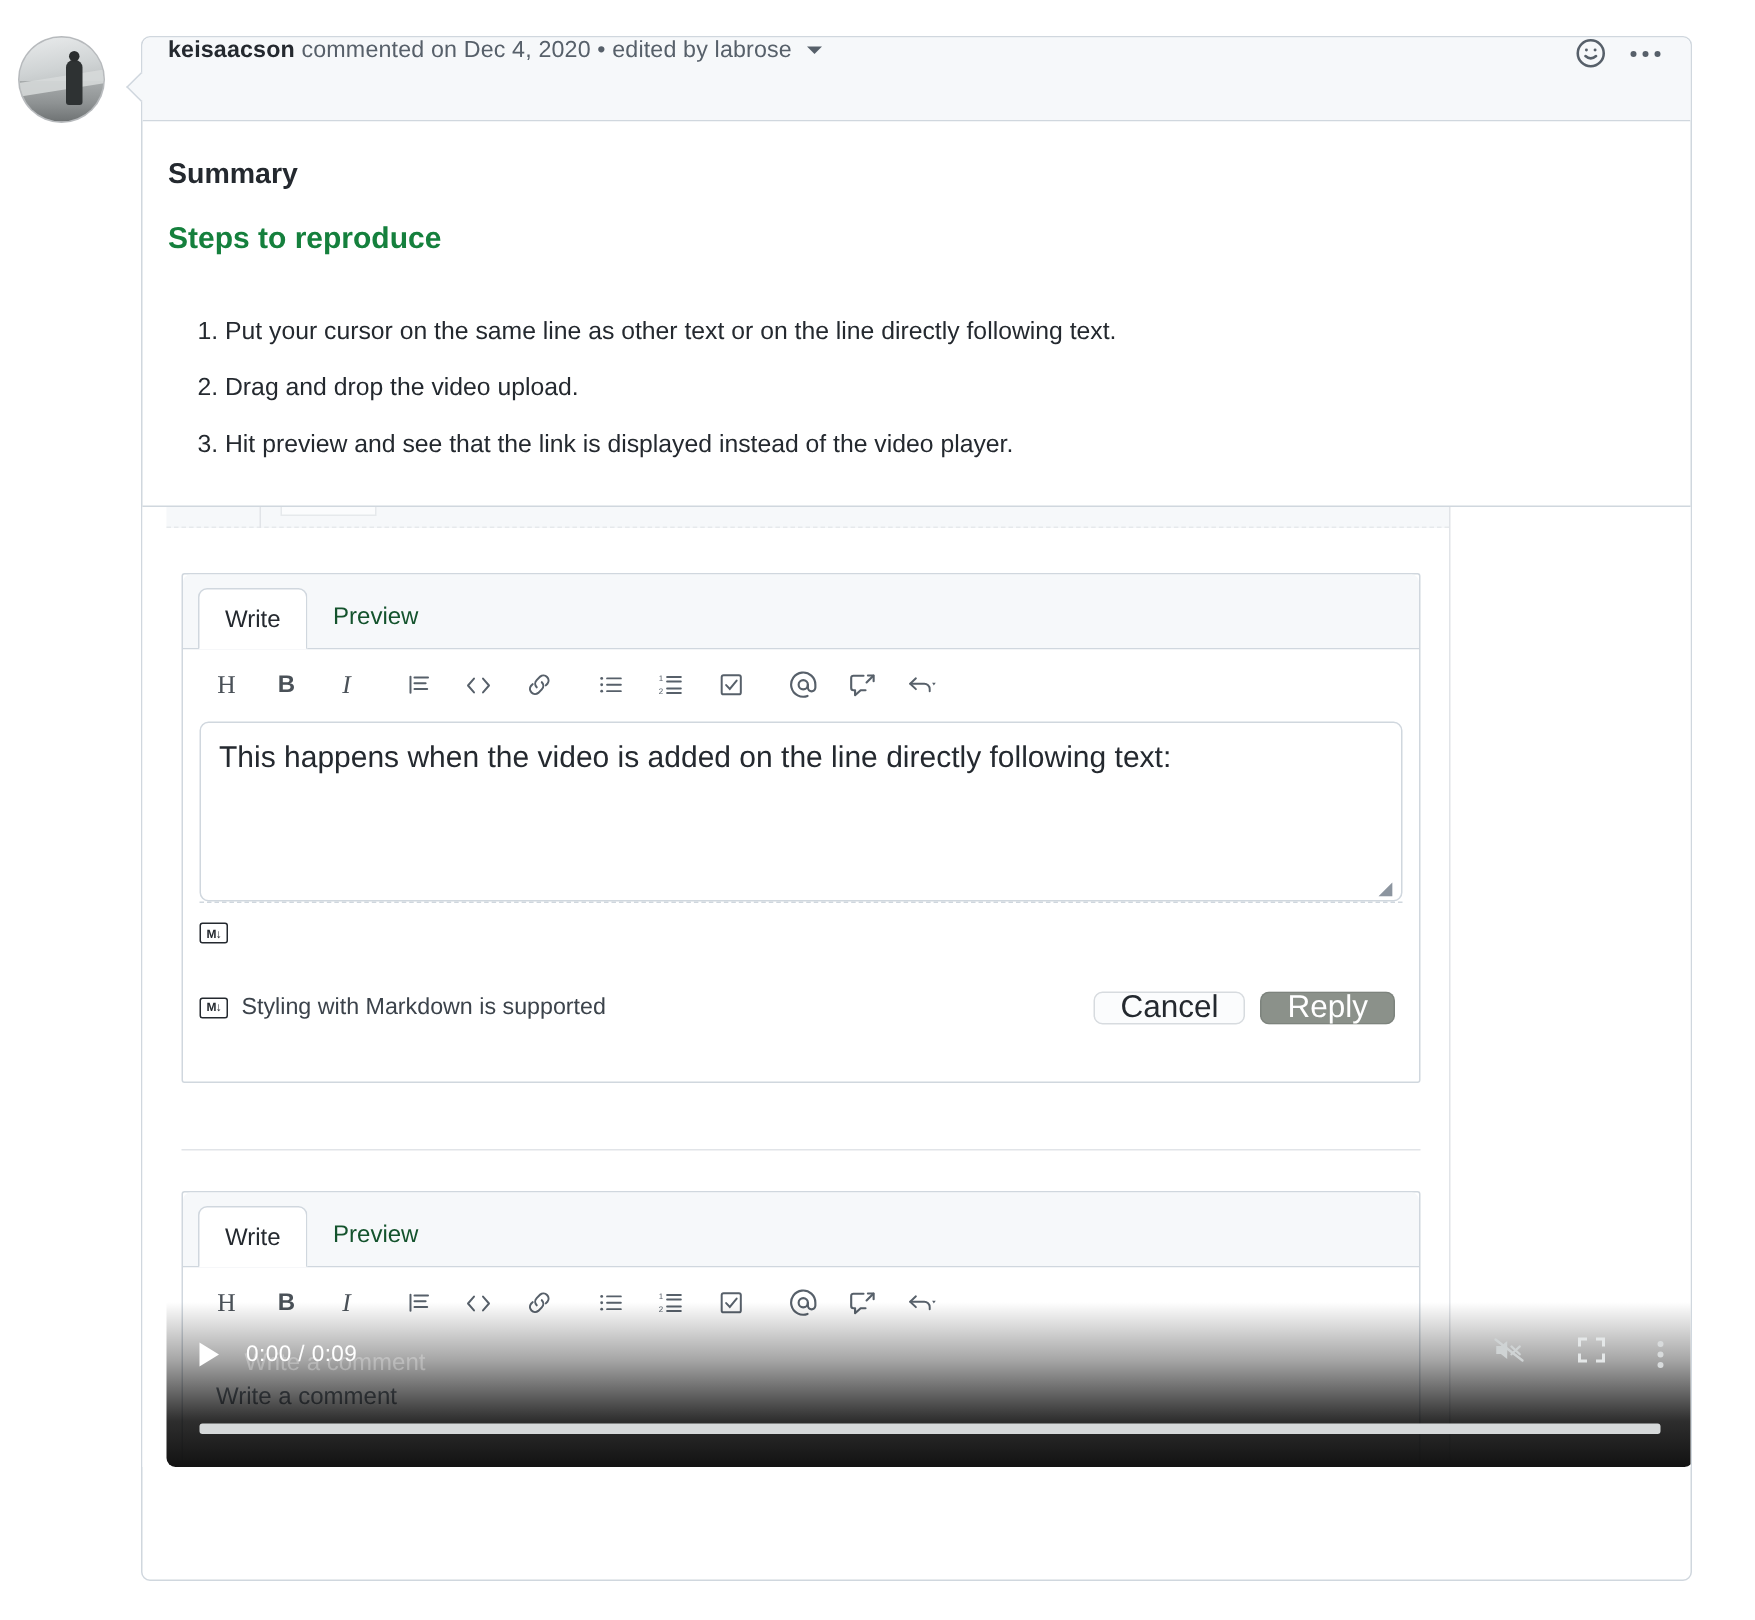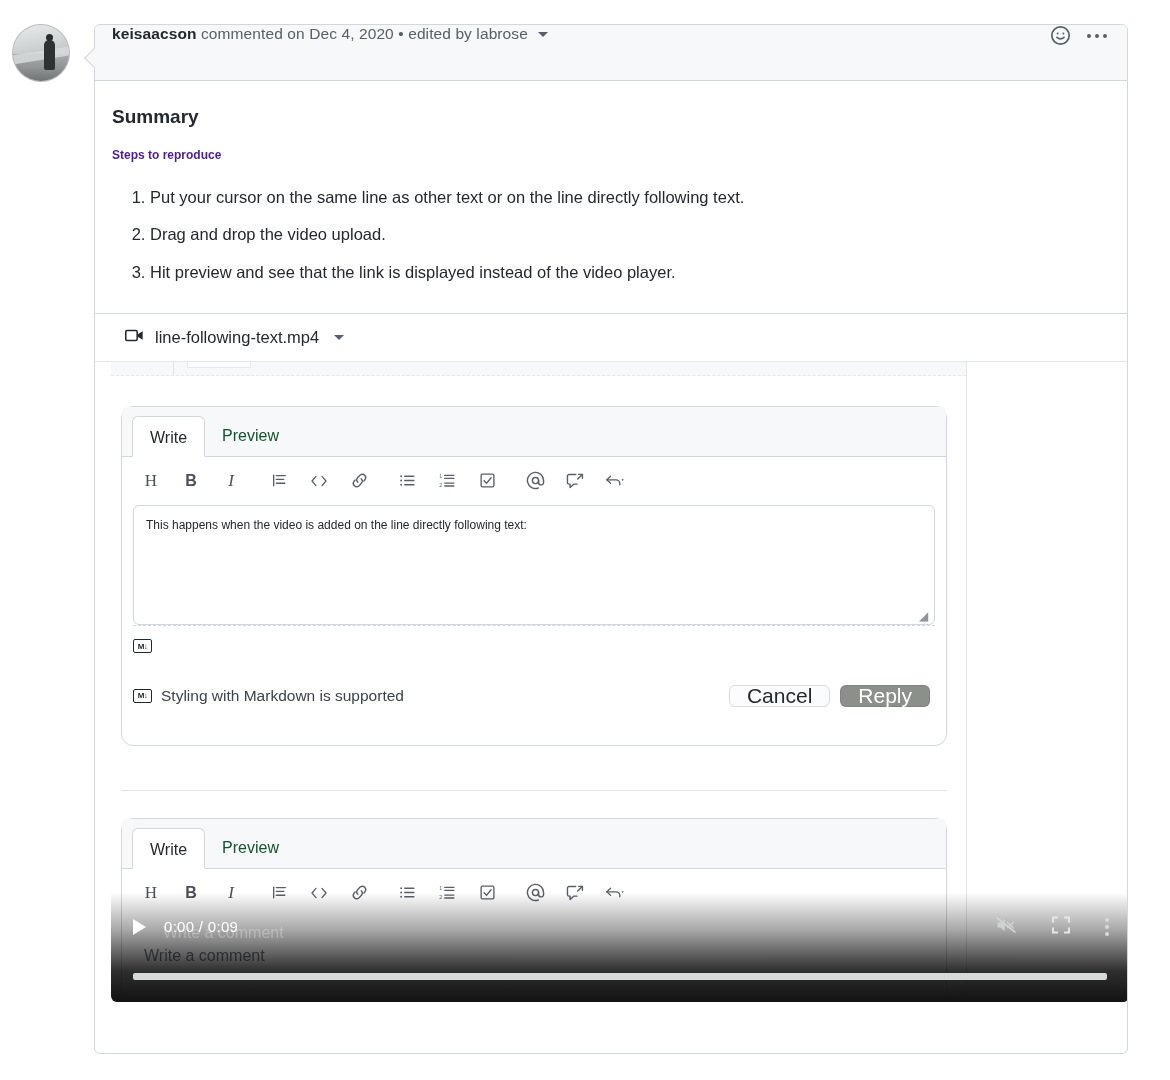--- a/index.html
+++ b/index.html
@@ -108,22 +108,22 @@
   .card-body { padding: 16px 17px 0 17px; }
   h3.sec-title {
     font-size: 19px; font-weight: 700; color: #24292f;
     margin: 8px 0 18px 0; line-height: 1.3;
   }
   p.para {
     font-size: 16.5px; color: #24292f; line-height: 1.55;
     margin: 0 0 24px 0; max-width: 990px;
   }
   p.sub-title {
-    font-size: 12px; font-weight: 700; color: #4c1d95;
-    margin: 0 0 23px 0;
+    font-size: 20px; font-weight: 700; color: #15803d;
+    margin: 0 0 38px 0;
   }
   ol.steps {
     margin: 0 0 28px 0;
     padding-left: 38px;
     font-size: 16.5px; color: #24292f;
   }
   ol.steps li { margin-bottom: 13px; line-height: 1.5; }
 
   
   .video-embed {
@@ -177,21 +177,21 @@
     background: #fbfcfd; border: 1px solid #e6e9ec; border-radius: 6px 6px 0 0;
   }
 
   
   .cform {
     position: absolute;
     left: 10px;
     width: 826px;
     background: #ffffff;
     border: 1px solid #d0d7de;
-    border-radius: 12px;
+    border-radius: 2px;
   }
   .cform.first { top: 44px; height: 340px; }
   .cform.second { top: 456px; height: 200px; }
 
   .tabbar {
     height: 50px;
     background: #f6f8fa;
     border-bottom: 1px solid #d0d7de;
     border-radius: 5px 5px 0 0;
     display: flex; align-items: flex-end;
@@ -228,21 +228,21 @@
   .editor-box {
     margin: 0 11px;
     height: 120px;
     border: 1px solid #d0d7de;
     border-radius: 6px;
     position: relative;
     background: #ffffff;
   }
   .editor-text {
     padding: 12px 12px;
-    font-size: 12px; color: #24292f;
+    font-size: 20px; color: #24292f;
   }
   .resize-grip {
     position: absolute; right: 3px; bottom: 2px;
     width: 12px; height: 12px; color: #8c959f;
     font-size: 12px; line-height: 12px;
   }
   .attach-row {
     margin: 0 11px;
     border-top: 1px dashed #d0d7de;
     height: 40px;
@@ -374,30 +374,20 @@
       <h3 class="sec-title">Summary</h3>
       <p class="sub-title">Steps to reproduce</p>
       <ol class="steps">
         <li>Put your cursor on the same line as other text or on the line directly following text.</li>
         <li>Drag and drop the video upload.</li>
         <li>Hit preview and see that the link is displayed instead of the video player.</li>
       </ol>
 
       <div class="video-embed">
 
-        <div class="video-filebar">
-          <span>
-            <svg width="19" height="15" viewBox="0 0 20 15" fill="none" stroke="#24292f" stroke-width="1.6">
-              <rect x="0.8" y="2.2" width="12" height="10.6" rx="1.3"></rect>
-              <path d="M13.4 6.2 L18.6 3.1 L18.6 11.9 L13.4 8.8 Z" fill="#24292f" stroke="none"></path>
-            </svg>
-          </span>
-          <span class="video-filename">line-following-text.mp4</span>
-          <span class="file-caret"></span>
-        </div>
 
         <div class="video-stage">
 
           <div class="capture">
             <div class="capture-top-remnant"></div>
 
             <div class="cform first">
               <div class="tabbar">
                 <div class="tab active">Write</div>
                 <div class="tab inactive">Preview</div>

